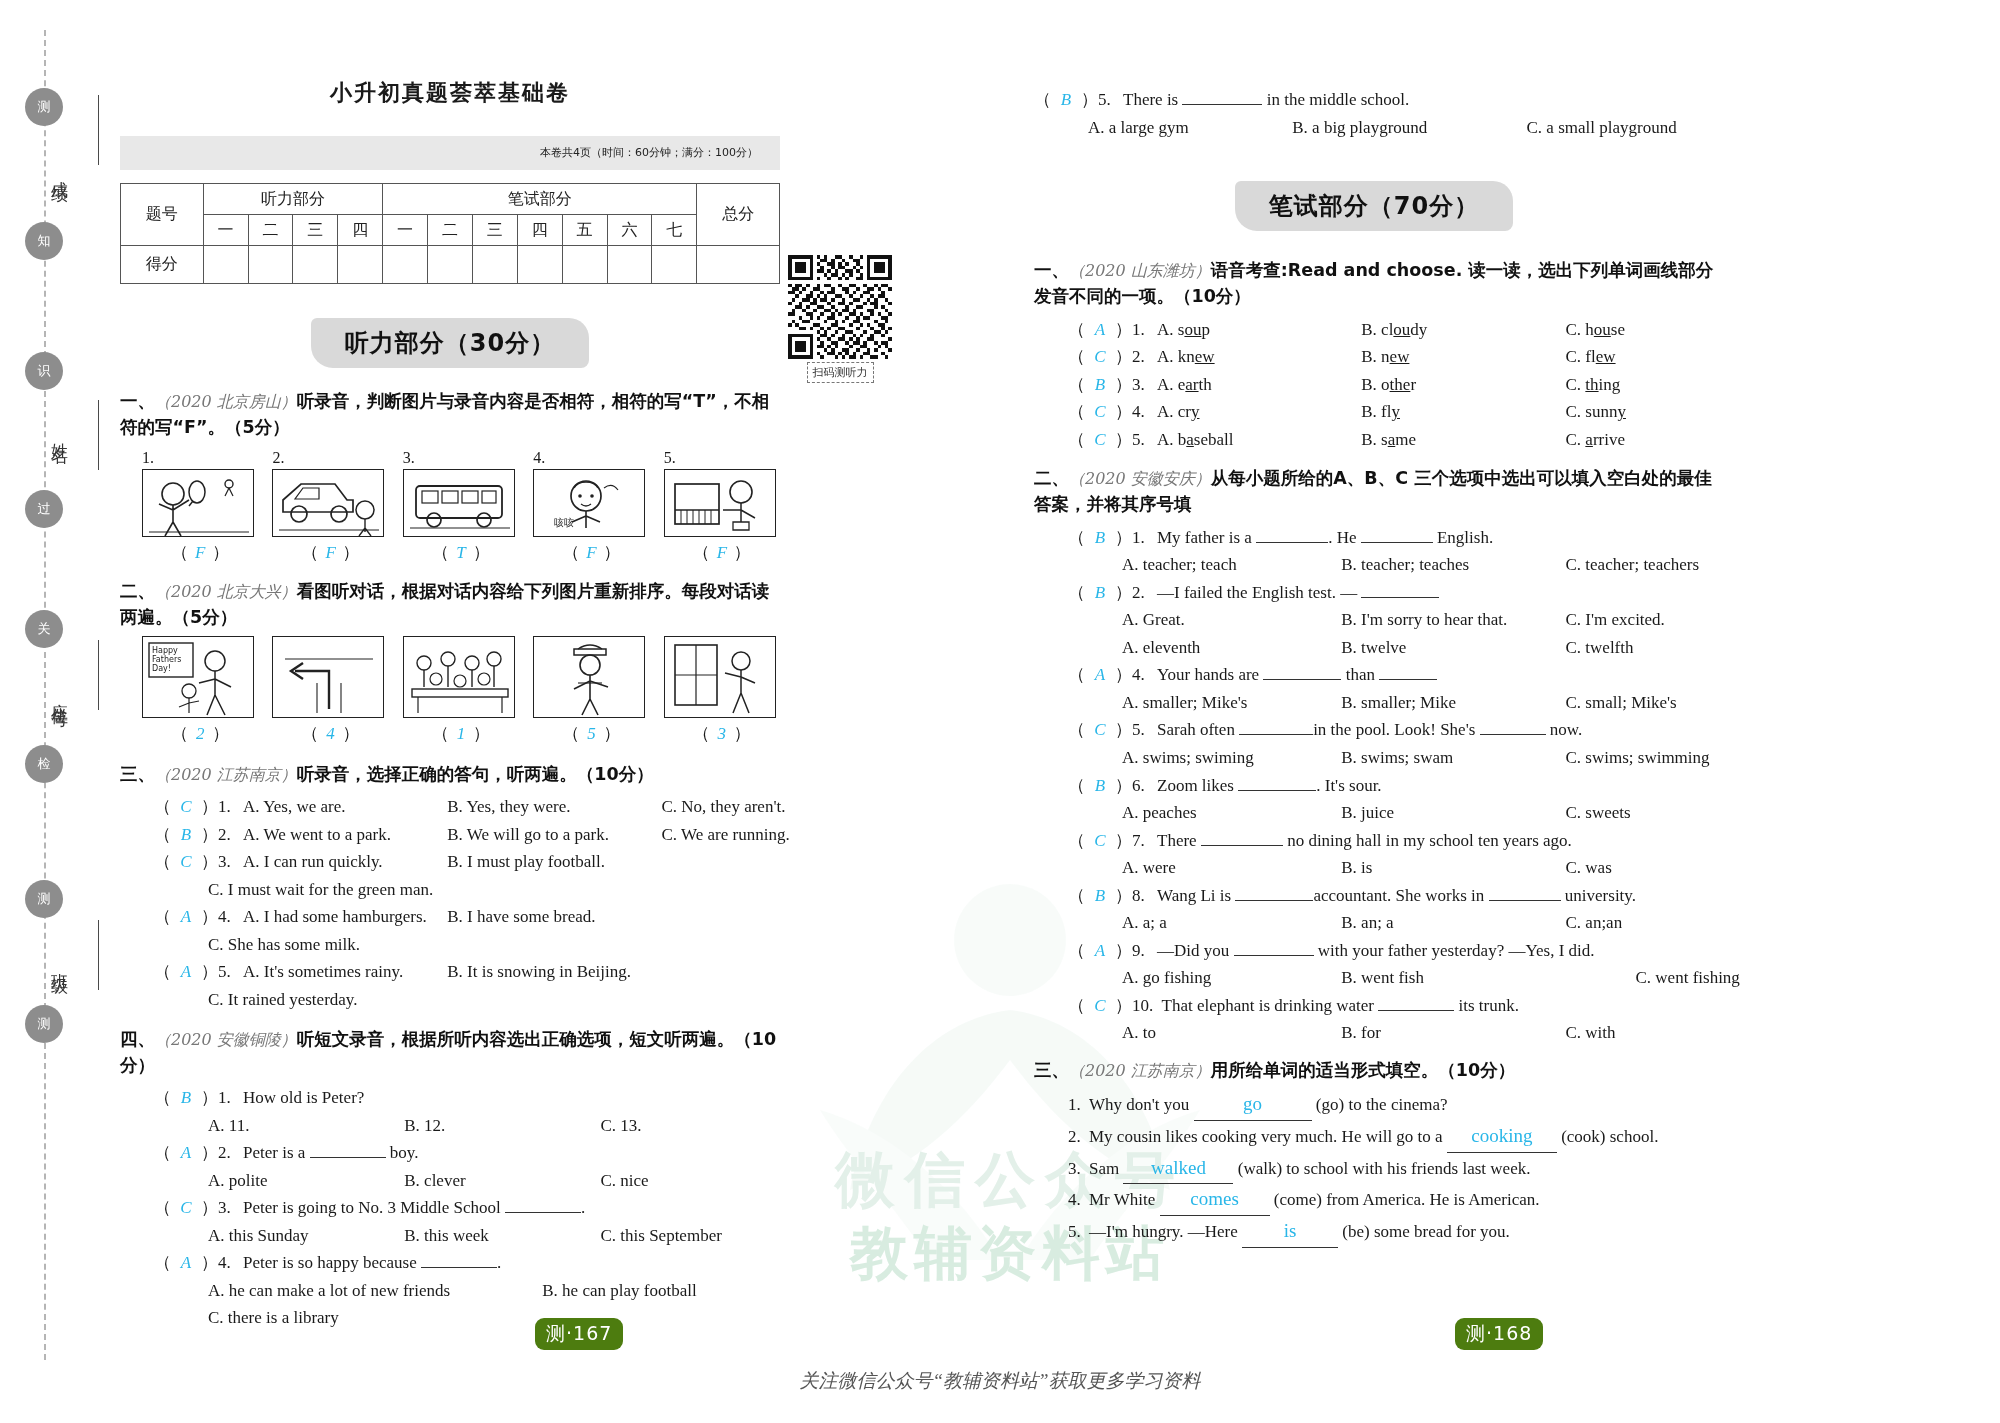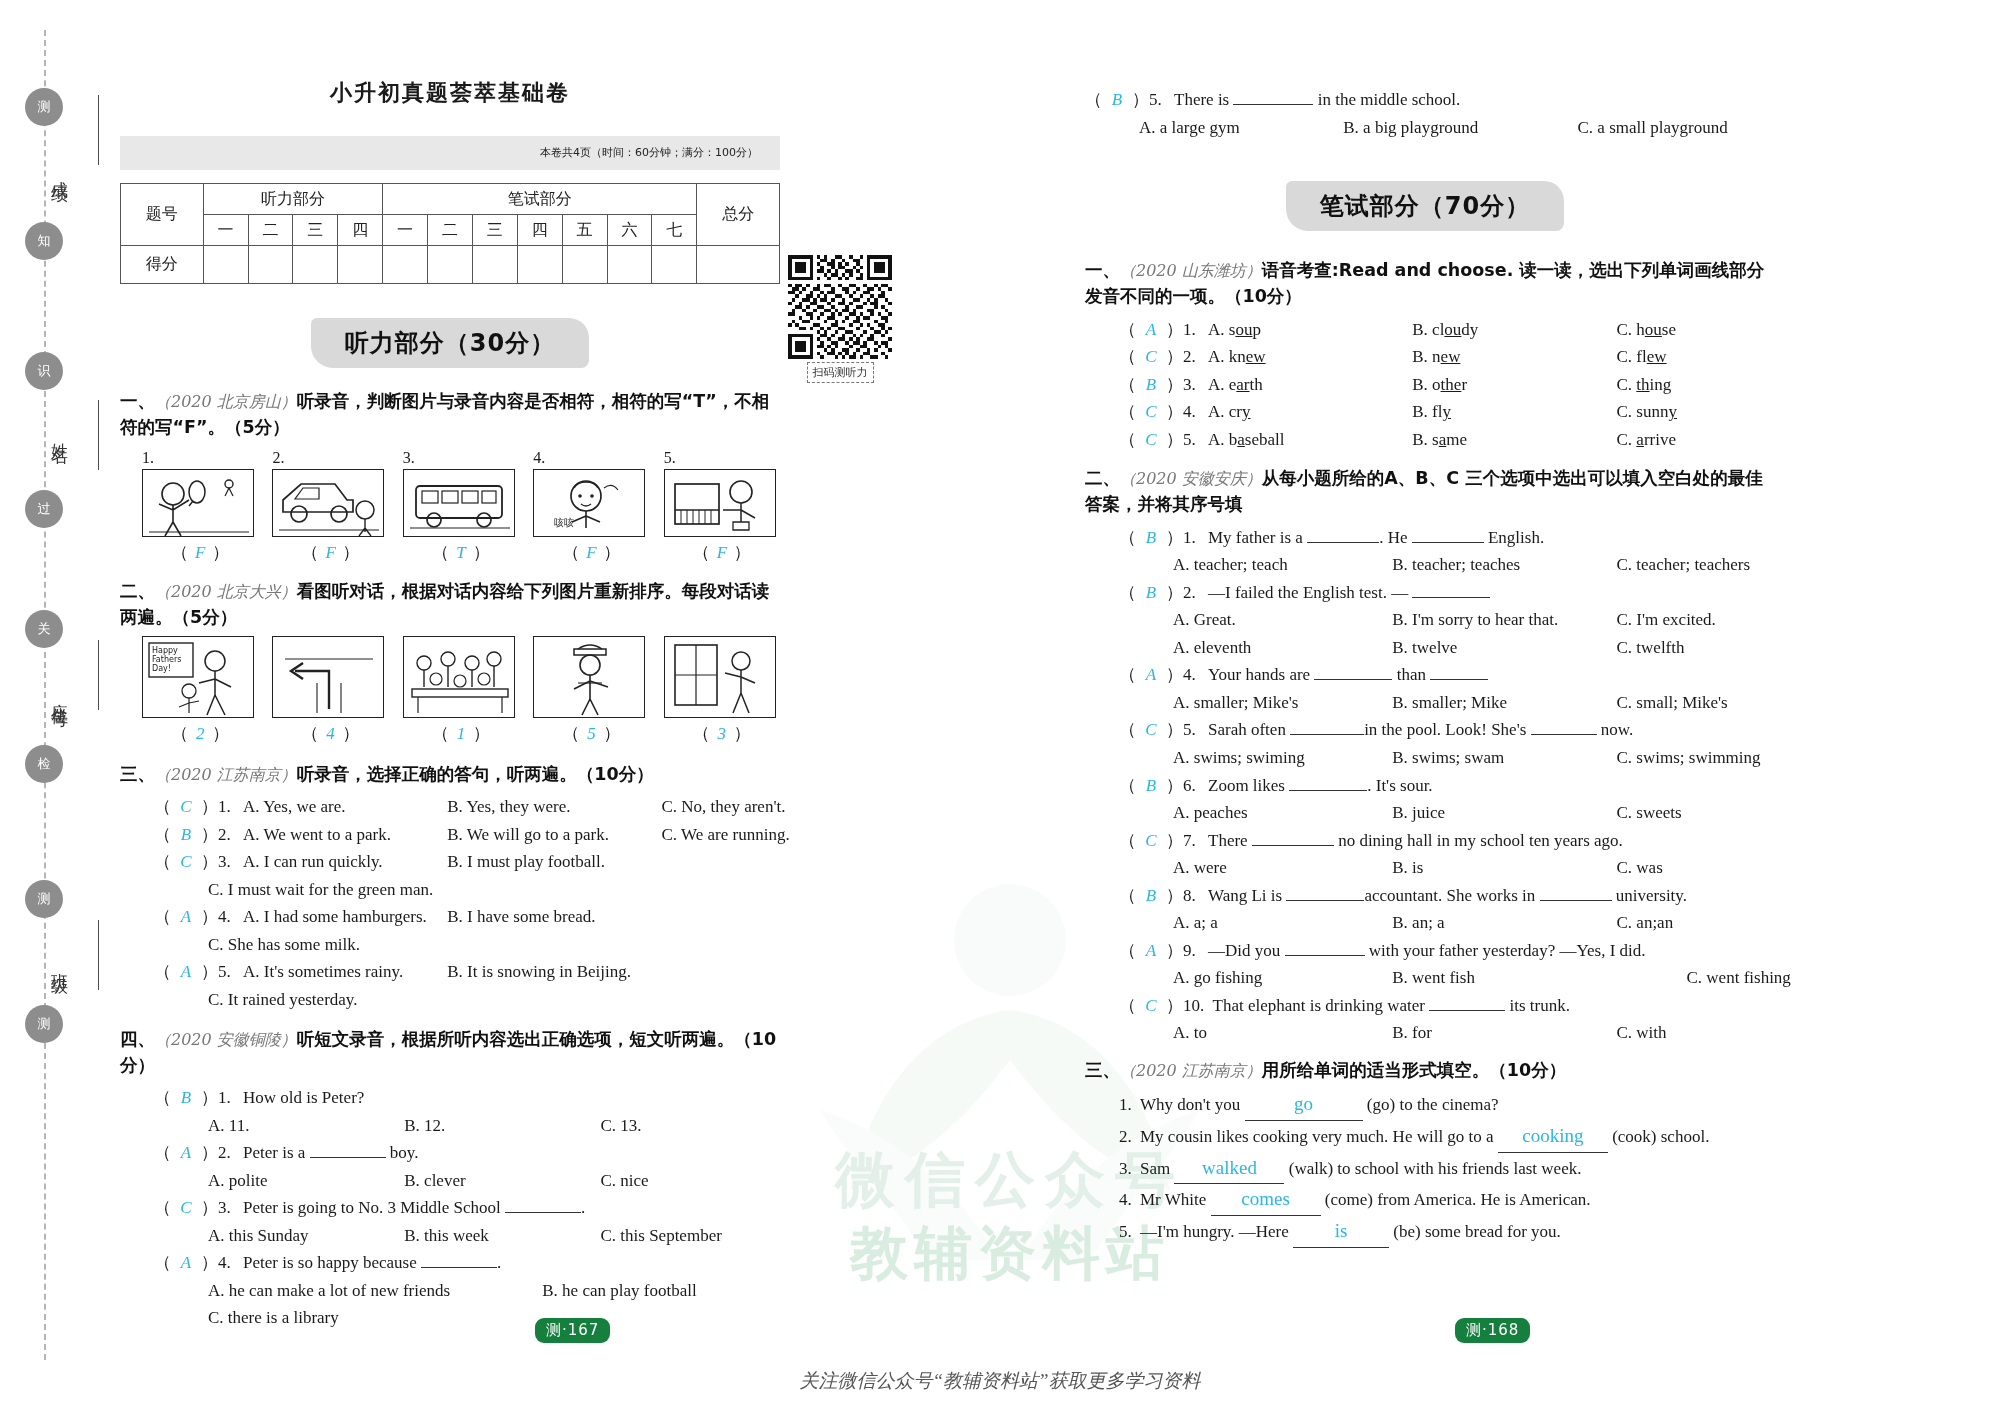--- a/index.html
+++ b/index.html
@@ -23,21 +23,21 @@
     text-align:center; font-family:"DejaVu Sans", sans-serif;
   }
   .vlabel {
     position:absolute; left:46px; width:26px; text-align:center;
     font-size:17px; color:#333; letter-spacing:4px;
     writing-mode:vertical-rl;
     font-family:"DejaVu Sans", sans-serif;
   }
   .vline { position:absolute; left:98px; width:0; border-left:1px solid #4a4a4a; }
   .col-left  { position:absolute; left:120px;  top:60px; width:660px; }
-  .col-right { position:absolute; left:1085px; top:60px; width:680px; }
+  .col-right { position:absolute; left:1034px; top:60px; width:680px; }
 
   .paper-title {
     text-align:center; font-size:22px; font-weight:bold; letter-spacing:2px;
     font-family:"DejaVu Serif", serif;
     margin-top:18px; margin-bottom:28px;
   }
 
   .info-band {
     background:#e8e8e8; height:34px; line-height:34px;
     font-size:11px; text-align:right; padding-right:22px;
@@ -103,22 +103,22 @@
 
   
   .qrwrap { position:absolute; left:780px; top:255px; width:120px; text-align:center; }
   .qrbox { width:104px; height:104px; margin:0 auto; }
   .qrcap { font-size:11px; margin-top:3px; border:1px dashed #777;
            display:inline-block; padding:2px 5px;
            font-family:"DejaVu Sans", sans-serif; color:#333; }
 
   
   .pagetag {
-    position:absolute; background:#15803d; color:#fff; border-radius:9px;
-    font-size:15px; padding:3px 11px; font-family:"DejaVu Sans", sans-serif;
+    position:absolute; background:#4d7c0f; color:#fff; border-radius:9px;
+    font-size:19px; padding:3px 11px; font-family:"DejaVu Sans", sans-serif;
     letter-spacing:1px;
   }
 
   
   .wm-logo { position:absolute; left:700px; top:860px; width:620px; height:400px;
              opacity:.30; pointer-events:none; }
   .wm-text1 { position:absolute; left:690px; top:1215px; width:640px; text-align:center;
               font-size:58px; font-weight:bold; color:#d8ece0; letter-spacing:6px;
               font-family:"DejaVu Sans", sans-serif; pointer-events:none; }
   .wm-text2 { position:absolute; left:600px; top:1140px; width:820px; text-align:center;

